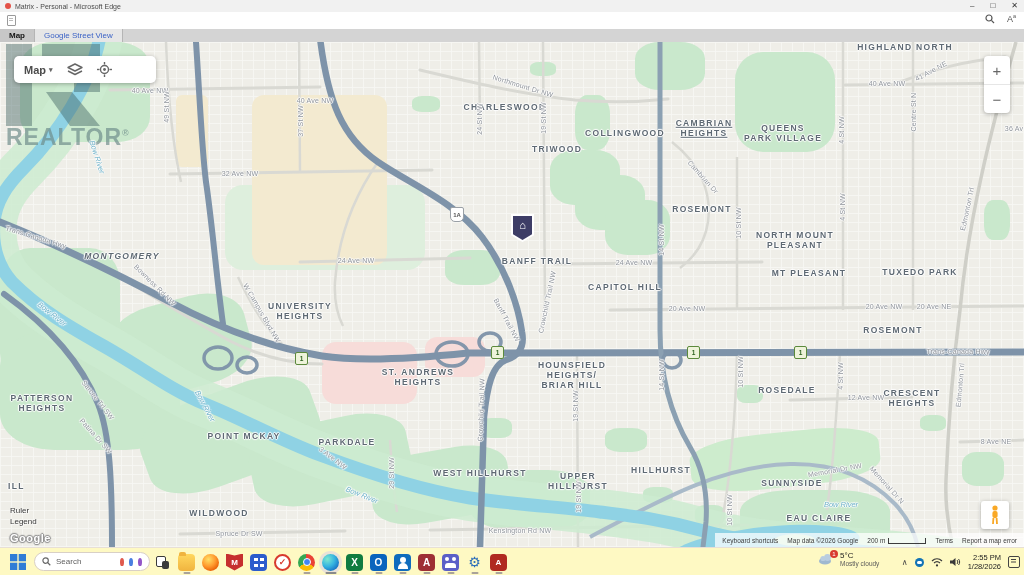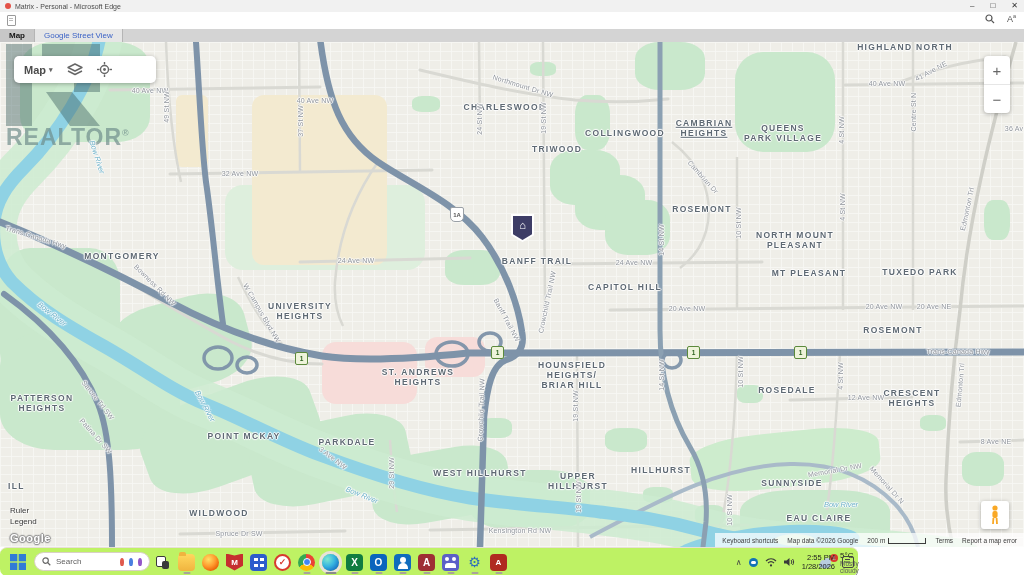--- a/index.html
+++ b/index.html
@@ -71,21 +71,21 @@
   
   .attrib{position:absolute;right:0;bottom:0;height:14px;display:flex;align-items:center;gap:9px;
           padding:0 7px;background:rgba(255,255,255,.72);font-size:6.5px;color:#3c3c3c;white-space:nowrap;}
   .scalebar{width:36px;height:5px;border-bottom:1.5px solid #3c3c3c;border-left:1.5px solid #3c3c3c;border-right:1.5px solid #3c3c3c;}
   .scalegrp{display:flex;align-items:flex-end;gap:3px;}
   
   .activate{position:absolute;left:852px;top:458px;color:rgba(110,110,110,.4);pointer-events:none;}
   .activate .a1{font-size:11px;}
   .activate .a2{font-size:7.5px;}
   
-  .taskbar{position:absolute;left:0;top:547px;width:858px;height:28px;background:#bef264;border-top:1px solid #e7dfd6;border-radius:7px;}
+  .taskbar{position:absolute;left:0;top:547px;width:1024px;height:28px;background:#fef9c3;border-top:1px solid #e7dfd6;}
   .startbtn{position:absolute;left:10px;top:6px;}
   .searchpill{position:absolute;left:34px;top:4px;width:116px;height:19px;background:#fff;border:1px solid #d9d0c6;
               border-radius:10px;display:flex;align-items:center;gap:5px;padding:0 7px;box-sizing:border-box;}
   .searchpill .stext{font-size:8px;color:#5f5f5f;flex:1;}
   .pin{width:4px;height:8px;border-radius:50% 50% 45% 45%;}
   #tbicons{position:absolute;left:154px;top:4px;display:flex;gap:7px;align-items:center;height:20px;}
   .tbicon{position:relative;width:17px;height:17px;border-radius:4px;display:flex;align-items:center;
           justify-content:center;font-size:10px;font-weight:bold;color:#fff;}
   .tbicon .dot{position:absolute;bottom:-3px;left:50%;transform:translateX(-50%);width:7px;height:2px;border-radius:1px;background:#a9a29a;}
   .tbicon.active{box-shadow:0 0 0 3px #eae2d8;background-clip:padding-box;border-radius:50%;}
@@ -328,21 +328,21 @@
       <span class="lb hood" style="left: 505px; top: 65px; transform: translate(-50%, -50%) rotate(0deg);">CHARLESWOOD</span>
       <span class="lb hood" style="left: 625px; top: 91px; transform: translate(-50%, -50%) rotate(0deg);">COLLINGWOOD</span>
       <span class="lb hood" style="left: 704px; top: 86px; transform: translate(-50%, -50%) rotate(0deg); text-decoration: underline;">CAMBRIAN
 HEIGHTS</span>
       <span class="lb hood" style="left: 783px; top: 91px; transform: translate(-50%, -50%) rotate(0deg);">QUEENS
 PARK VILLAGE</span>
       <span class="lb hood" style="left: 557px; top: 107px; transform: translate(-50%, -50%) rotate(0deg);">TRIWOOD</span>
       <span class="lb hood" style="left: 702px; top: 167px; transform: translate(-50%, -50%) rotate(0deg);">ROSEMONT</span>
       <span class="lb hood" style="left: 795px; top: 198px; transform: translate(-50%, -50%) rotate(0deg);">NORTH MOUNT
 PLEASANT</span>
-      <span class="lb hood" style="left: 122px; top: 214px; transform: translate(-50%, -50%) rotate(0deg);">MONTGOMERY</span>
+      <span class="lb hood" style="left: 122px; top: 214px; transform: translate(-50%, -50%) rotate(0deg); font-style: italic;">MONTGOMERY</span>
       <span class="lb hood" style="left: 520px; top: 219px; transform: translate(-50%, -50%) rotate(0deg); padding-left: 34px;">BANFF TRAIL</span>
       <span class="lb hood" style="left: 809px; top: 231px; transform: translate(-50%, -50%) rotate(0deg);">MT PLEASANT</span>
       <span class="lb hood" style="left: 920px; top: 230px; transform: translate(-50%, -50%) rotate(0deg);">TUXEDO PARK</span>
       <span class="lb hood" style="left: 625px; top: 245px; transform: translate(-50%, -50%) rotate(0deg);">CAPITOL HILL</span>
       <span class="lb hood" style="left: 300px; top: 269px; transform: translate(-50%, -50%) rotate(0deg);">UNIVERSITY
 HEIGHTS</span>
       <span class="lb hood" style="left: 893px; top: 288px; transform: translate(-50%, -50%) rotate(0deg);">ROSEMONT</span>
       <span class="lb hood" style="left: 42px; top: 361px; transform: translate(-50%, -50%) rotate(0deg);">PATTERSON
 HEIGHTS</span>
       <span class="lb hood" style="left: 418px; top: 335px; transform: translate(-50%, -50%) rotate(0deg);">ST. ANDREWS

